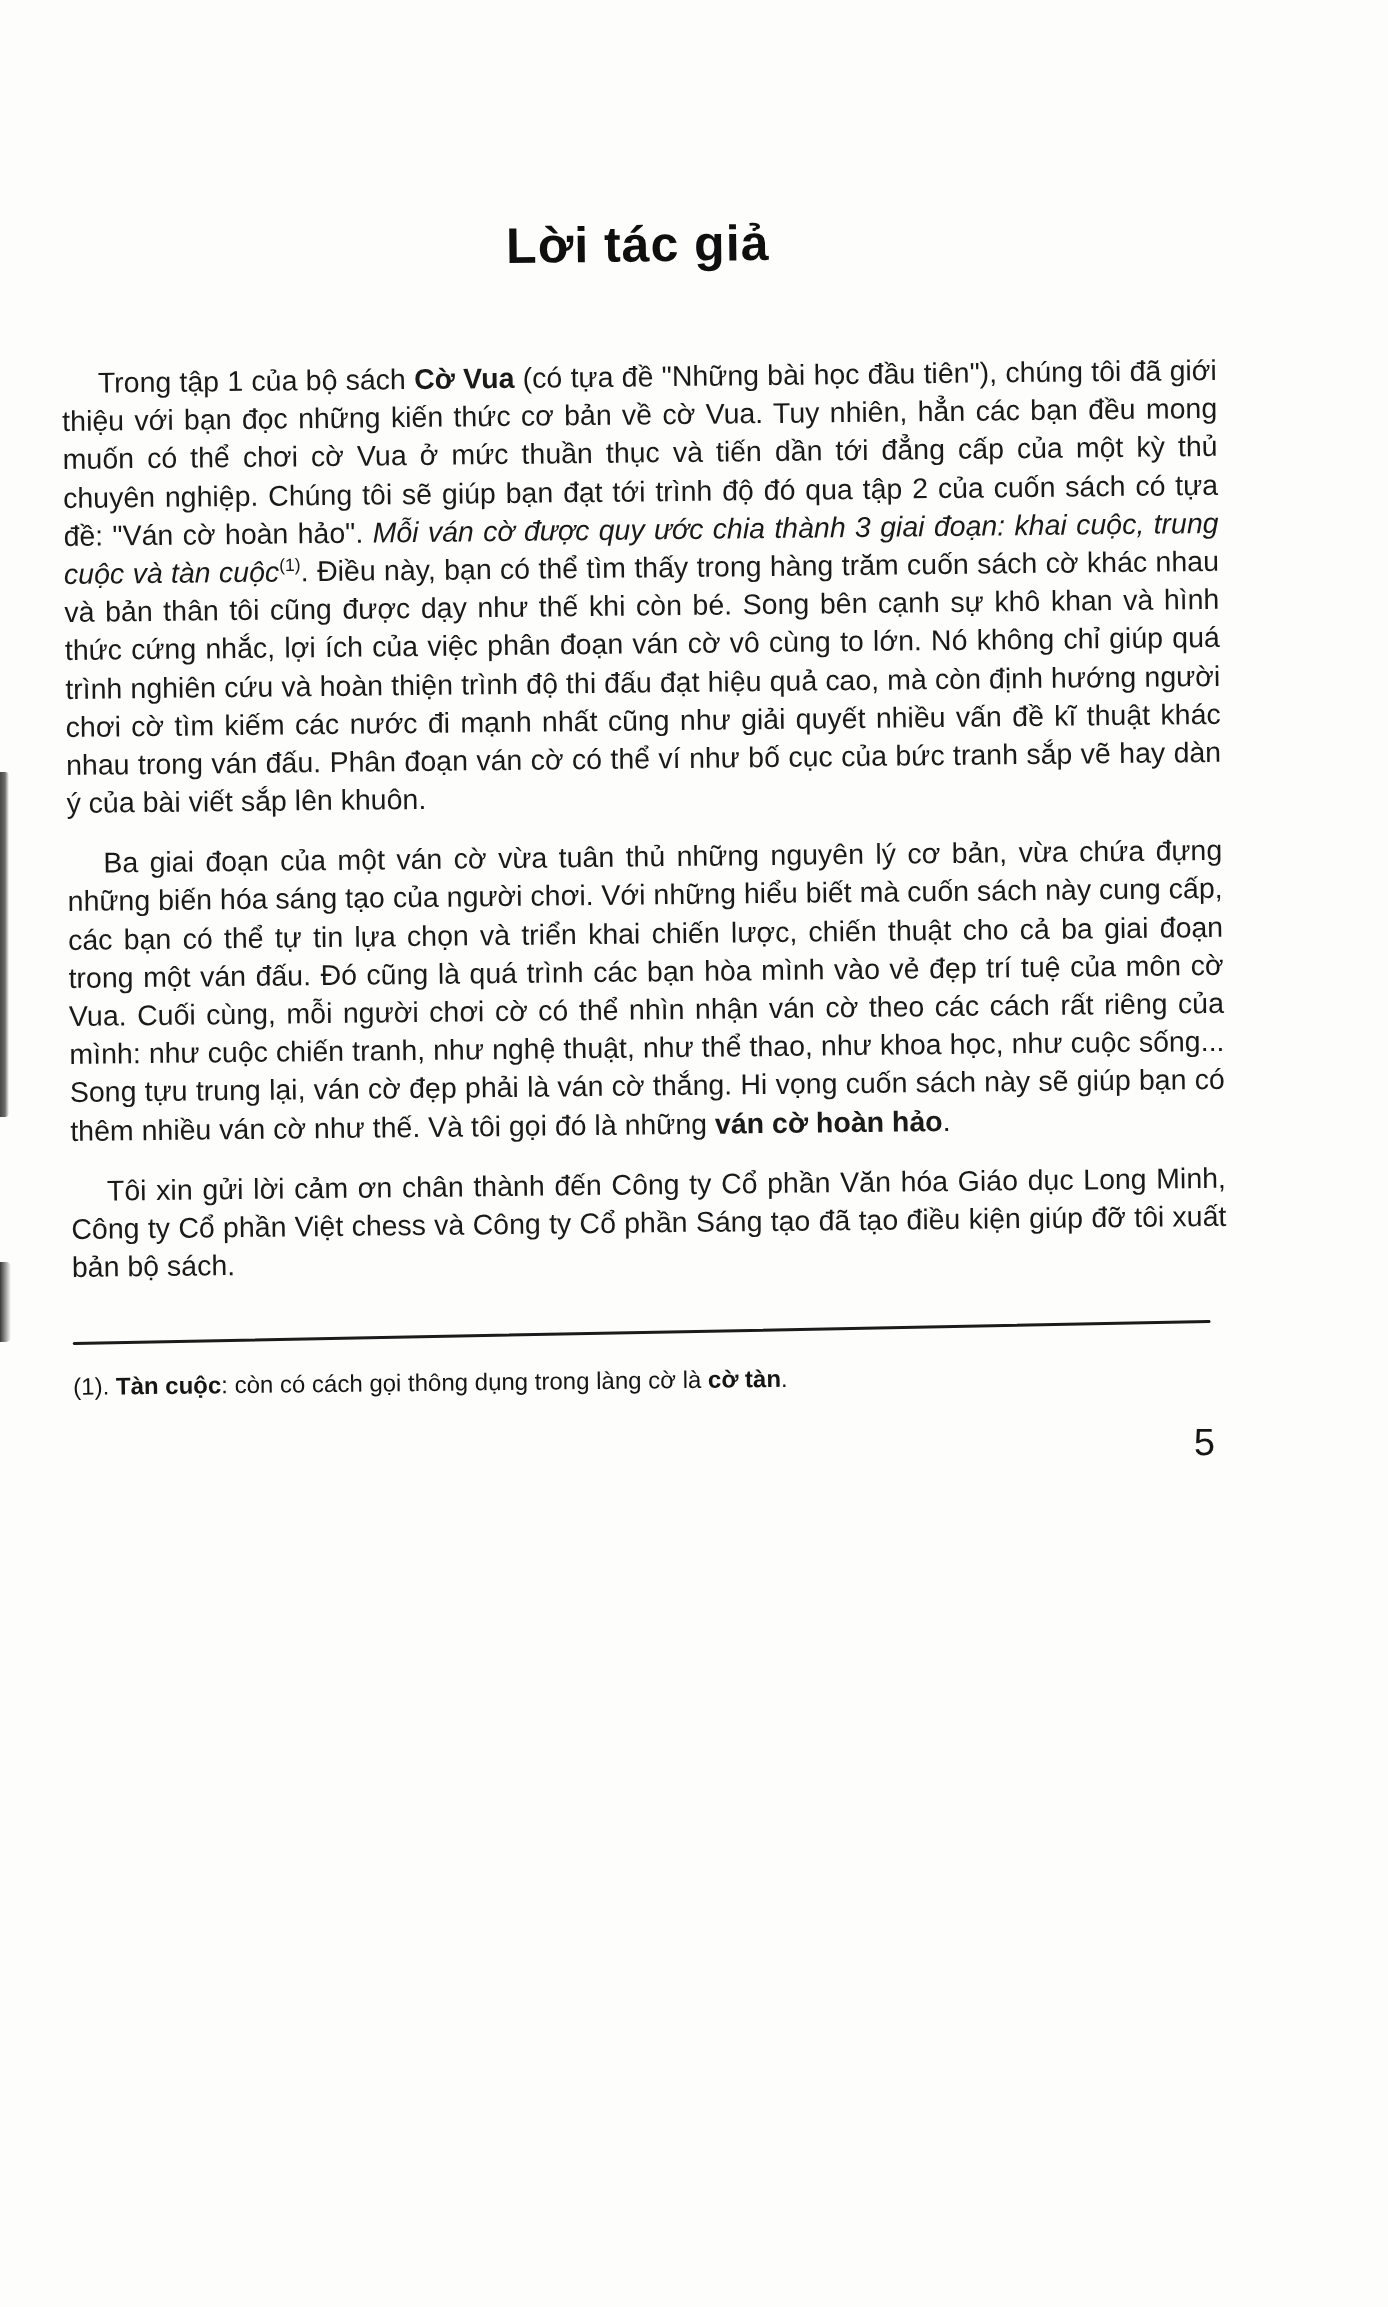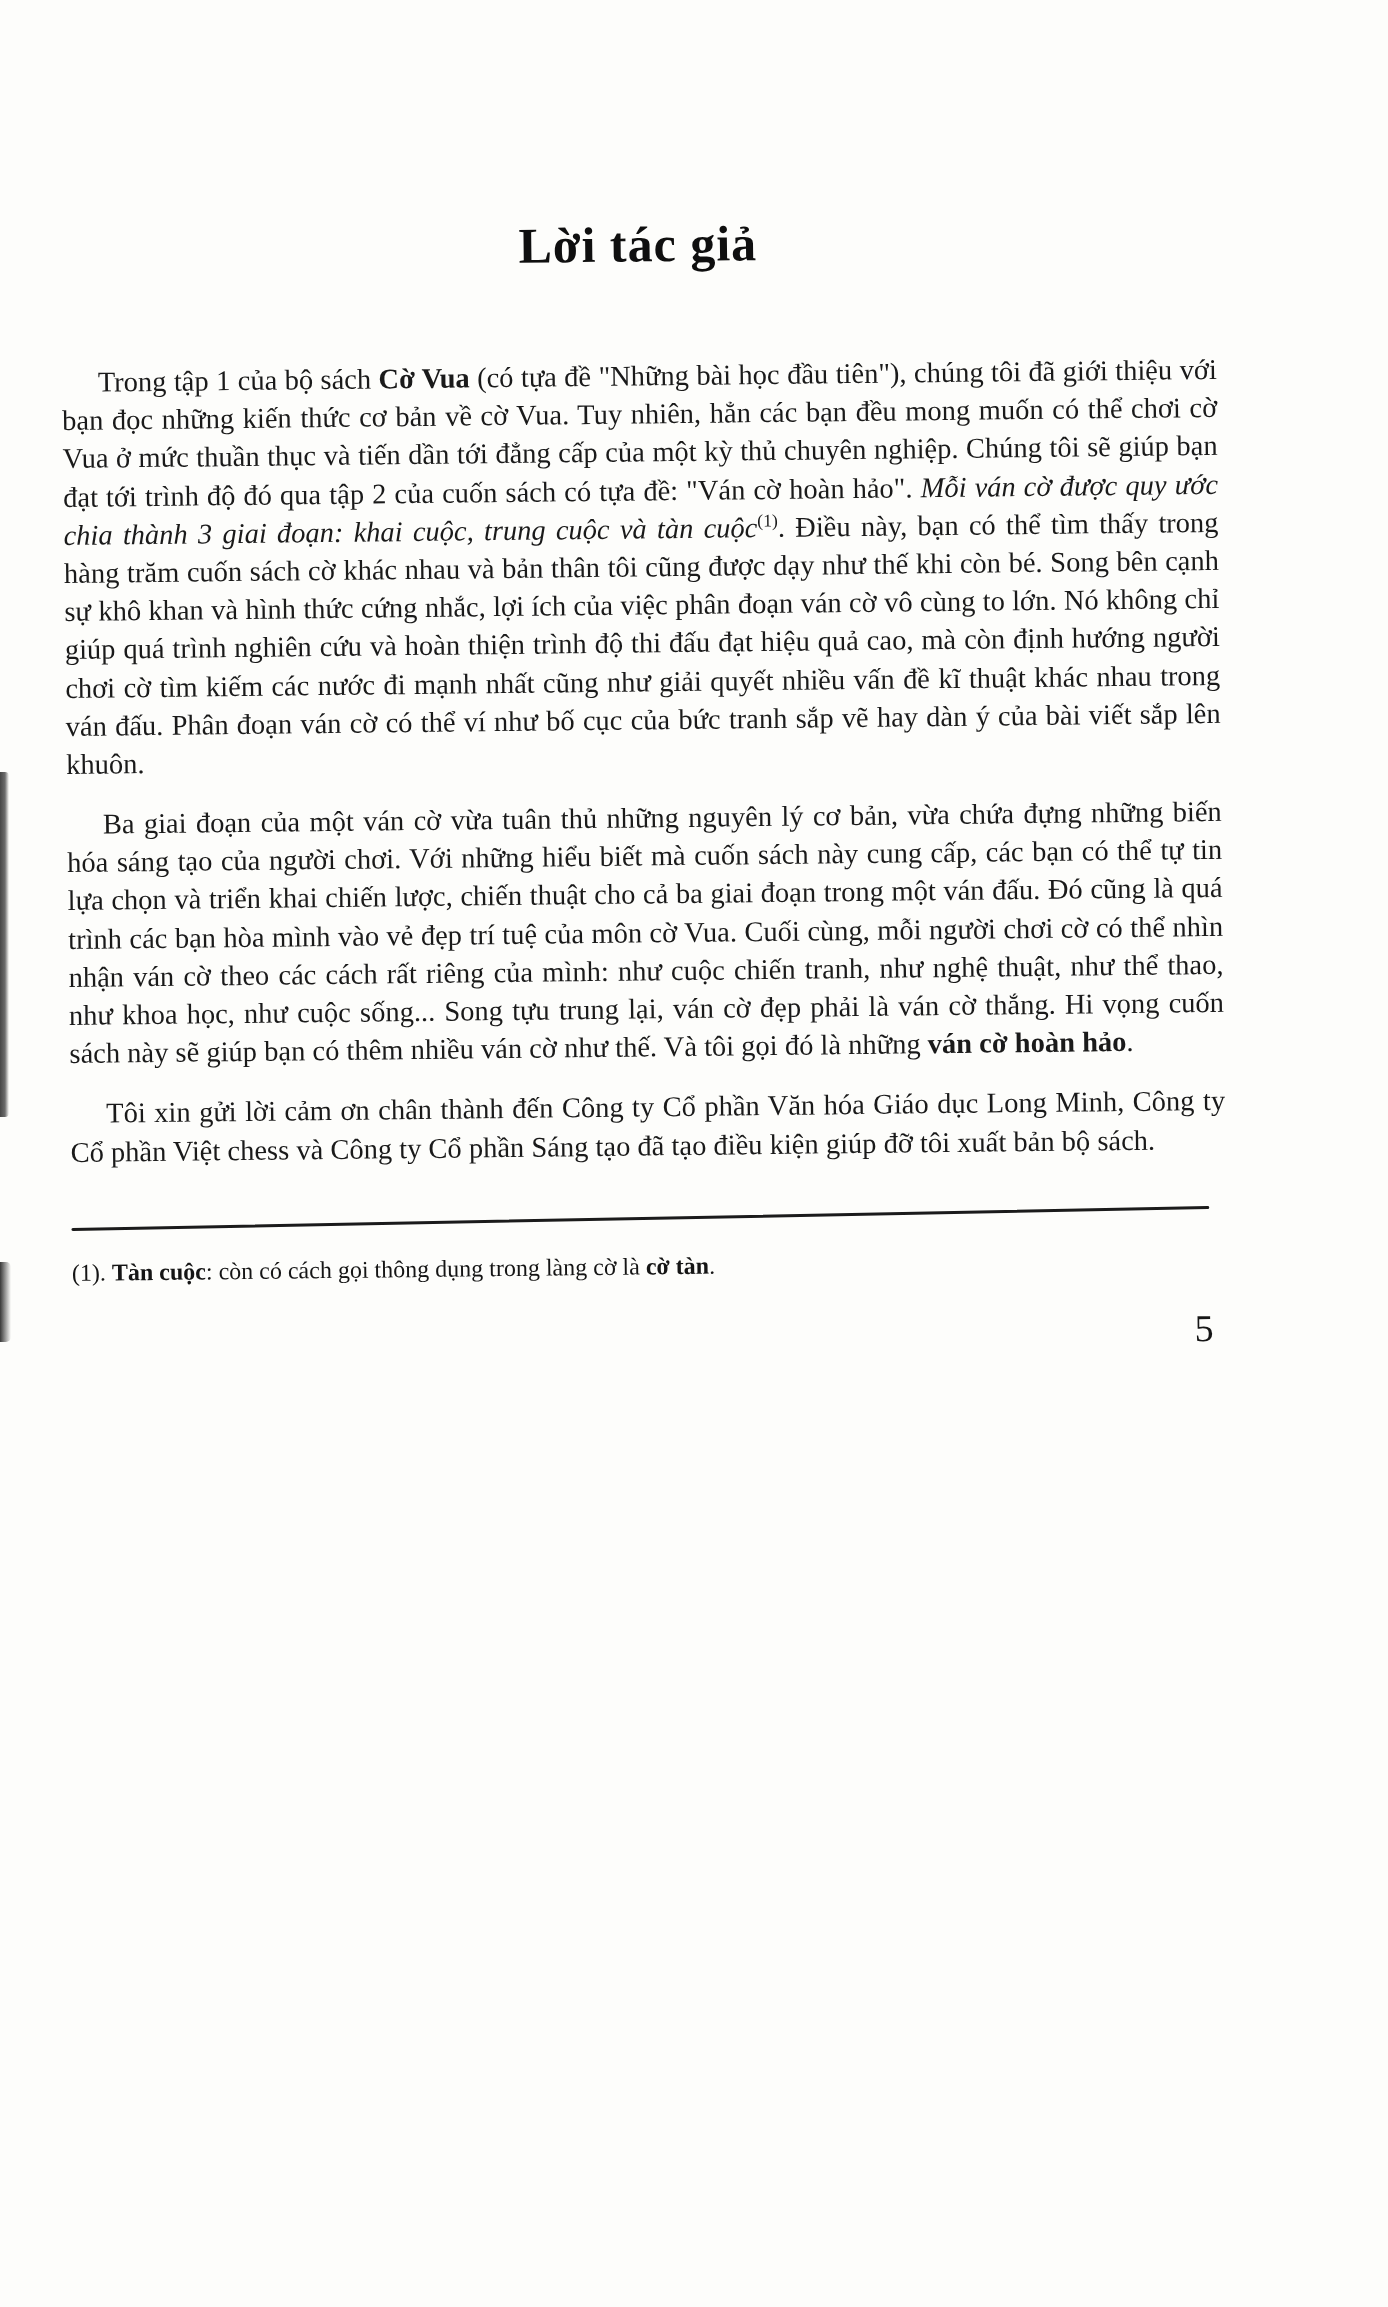--- a/index.html
+++ b/index.html
@@ -4,21 +4,21 @@
 <style>
   * { margin: 0; padding: 0; box-sizing: border-box; }
   html, body { background: #ffffff; }
 
   .page {
     position: relative;
     width: 1388px;
     height: 2307px;
     background: #fdfdfb;
     overflow: hidden;
-    font-family: Liberation Serif, serif;
+    font-family: Liberation Sans, sans-serif;
     color: #1c1c1c;
   }
 
   .content {
     position: absolute;
     left: 60px;
     top: 222px;
     width: 1155px;
     transform: rotate(-0.65deg);
     transform-origin: left top;

